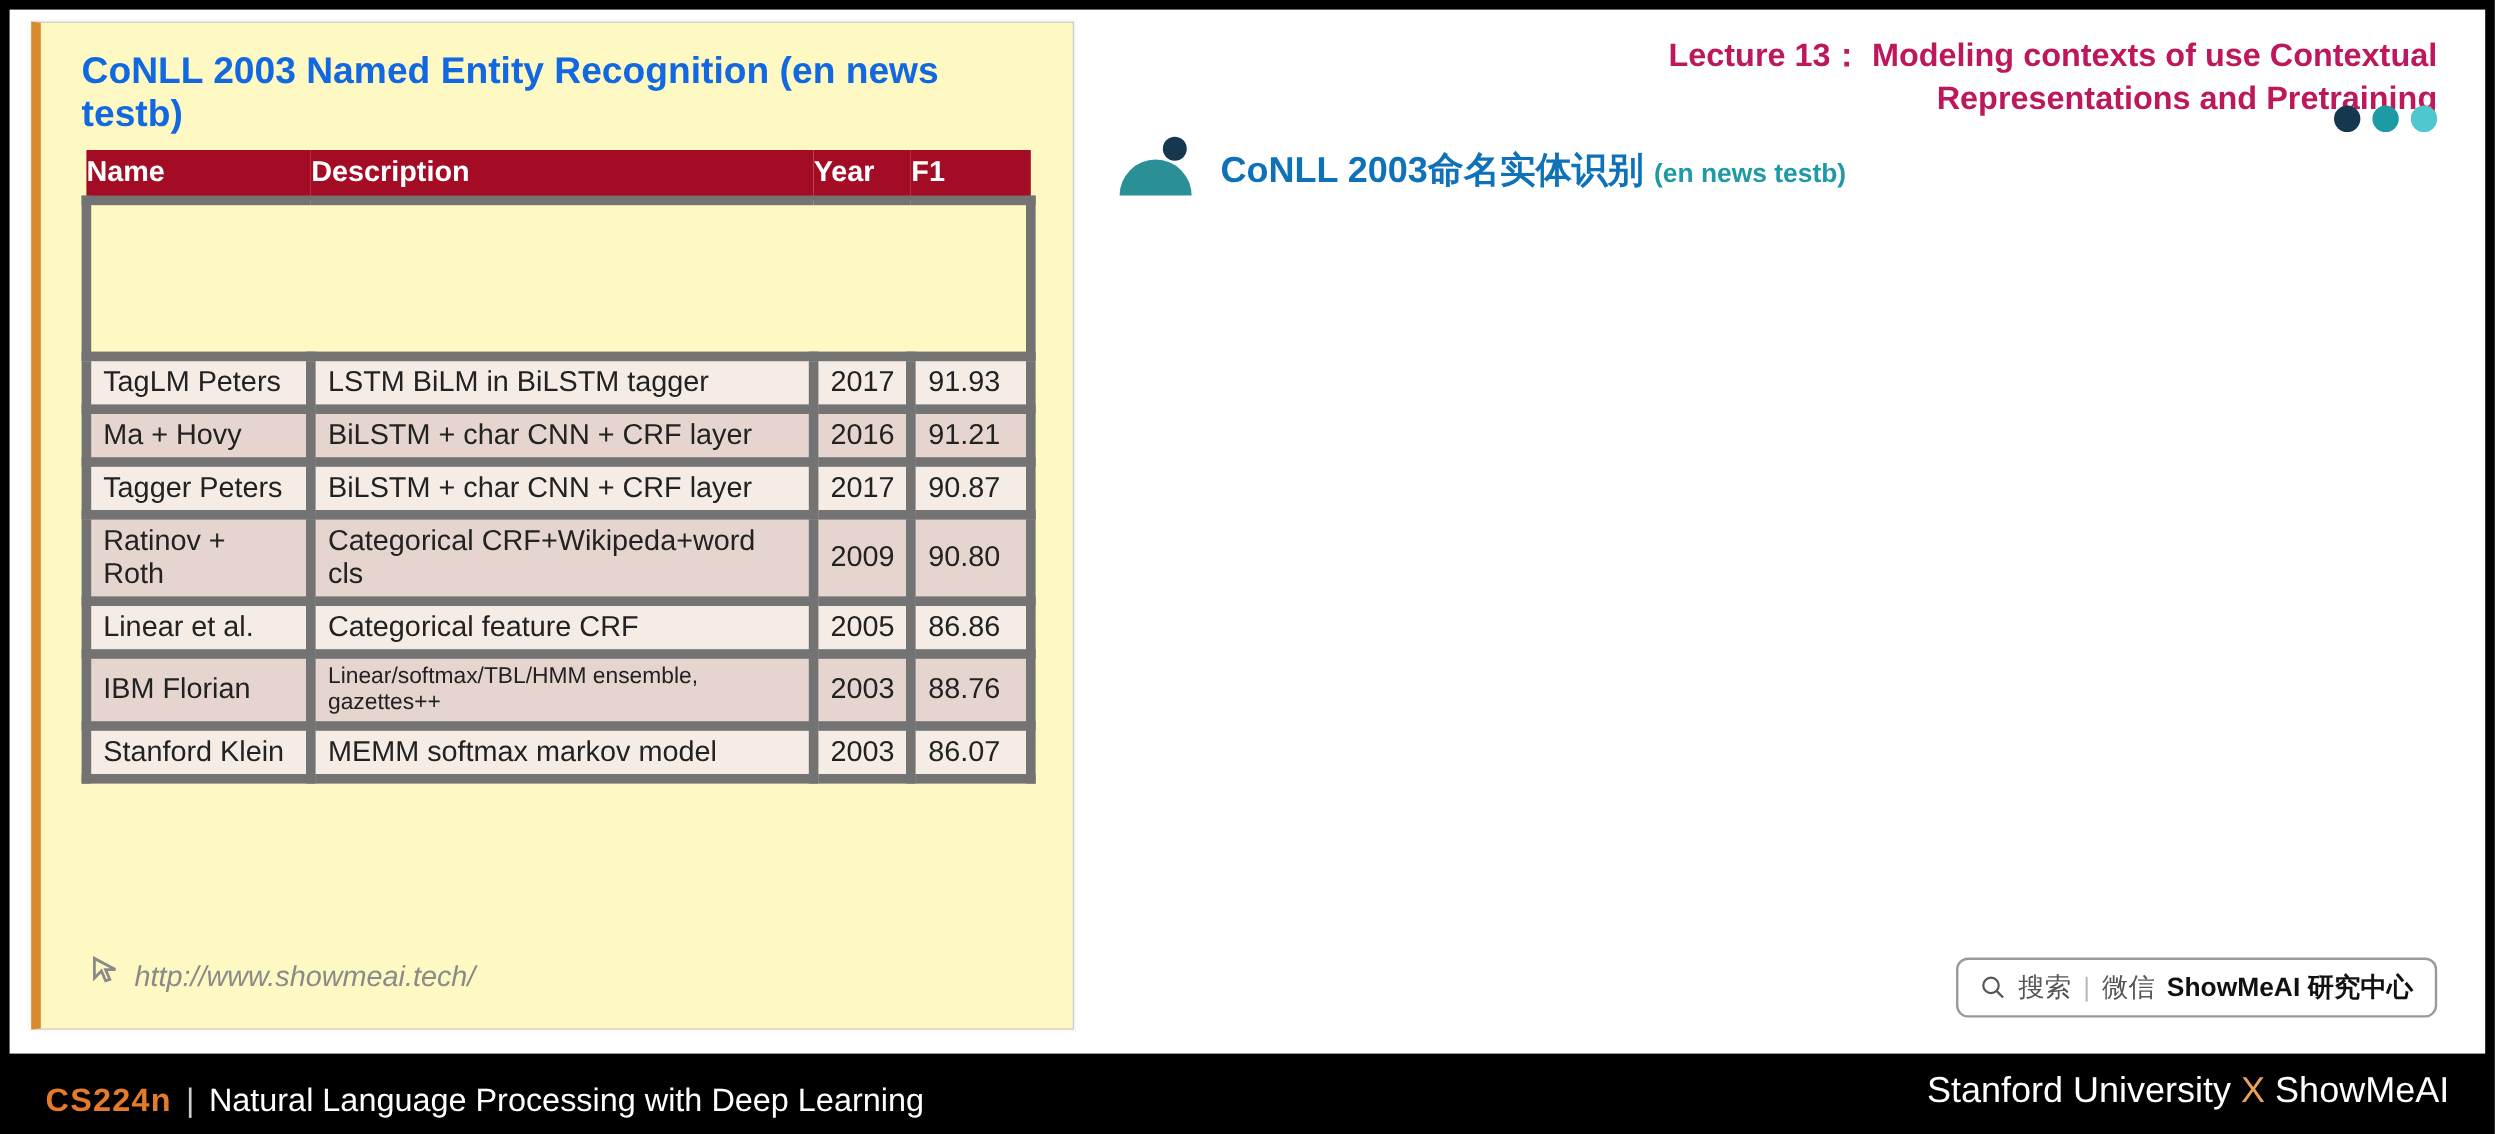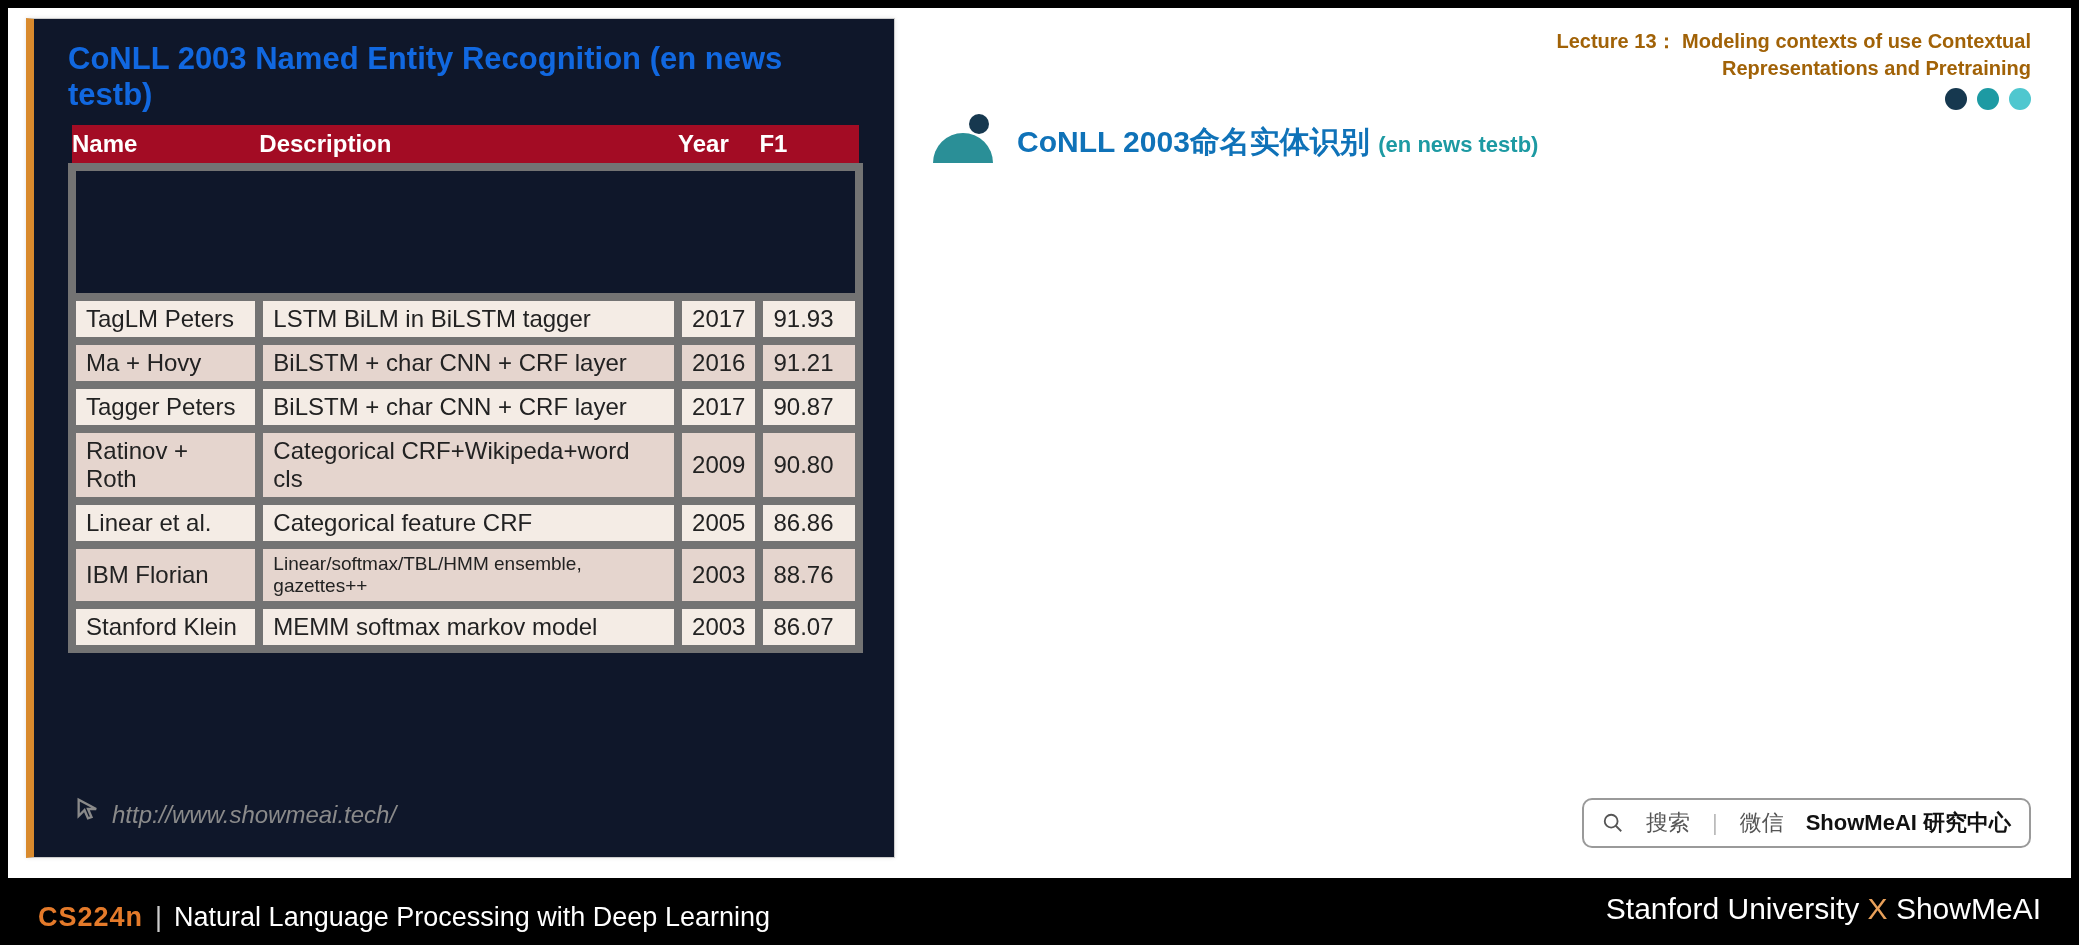--- a/index.html
+++ b/index.html
@@ -21,21 +21,21 @@
     display: flex;
   }
   .left-pane {
     width: 905px;
     height: 100%;
     position: relative;
     padding: 10px 18px;
   }
   .slide-box {
     border: 1px solid #ccc;
-    background: #0f172a;
+    background: #fef9c3;
     height: 840px;
     position: relative;
     border-left: 8px solid #d98a2d;
     padding: 22px 34px;
     box-shadow: 0 0 4px rgba(0,0,0,0.1);
   }
   .slide-title {
     color: #1168e0;
     font-weight: 700;
     font-size: 31px;
@@ -73,23 +73,23 @@
     font-size: 24px;
   }
   .cursor-icon svg { width: 28px; height: 28px; stroke:#8a8a8a; fill:none; stroke-width:2; }
   .right-pane {
     flex: 1;
     position: relative;
     padding: 20px 40px;
   }
   .lecture-title {
     text-align: right;
-    font-size: 20px;
+    font-size: 27px;
     font-weight: 700;
-    color: #a16207;
+    color: #be185d;
     line-height: 1.35;
   }
   .dots {
     position: absolute;
     right: 40px;
     top: 80px;
     display: flex;
     gap: 10px;
   }
   .dot { width: 22px; height: 22px; border-radius: 50%; }
@@ -117,21 +117,21 @@
   .section-sub  { color:#1d9aa3; font-weight:700; font-size:22px; margin-left:4px;}
   .search-box {
     position: absolute;
     bottom: 30px;
     right: 40px;
     border: 2px solid #9a9a9a;
     border-radius: 10px;
     padding: 8px 18px;
     display: flex;
     align-items: center;
-    gap: 22px;
+    gap: 10px;
     font-size: 22px;
     color: #555;
   }
   .search-box svg { width:22px; height:22px; stroke:#555; fill:none; stroke-width:2; }
   .search-divider { color:#bbb; }
   .search-strong { font-weight:800; color:#111; }
   .bottom-bar {
     position: absolute;
     left: 8px;
     right: 8px;

